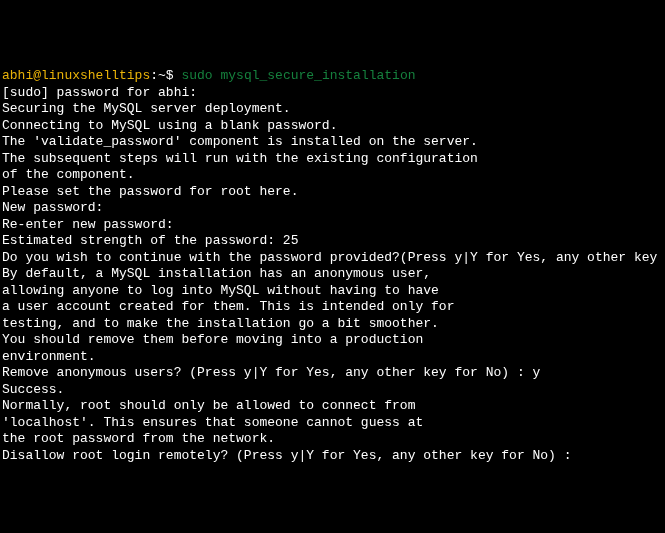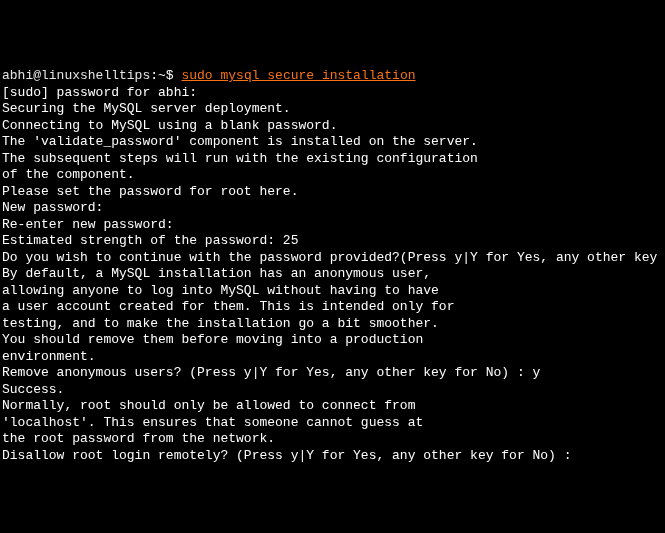--- a/index.html
+++ b/index.html
@@ -20,34 +20,33 @@
       white-space: pre;
     }
     .terminal {
       width: 100%;
       height: 100%;
     }
     .line {
       display: block;
     }
     .prompt-user {
-      color: #e5e5e5;
+      color: #eab308;
     }
     .prompt-sep {
       color: #ffffff;
     }
     .prompt-path {
       color: #ffffff;
     }
     .prompt-sym {
       color: #ffffff;
     }
     .command {
-      color: #f97316;
-      text-decoration: underline;
+      color: #15803d;
     }
   </style>
 </head>
 <body>
 
 
 
 <div class="terminal"><span class="line"><span class="prompt-user">abhi@linuxshelltips</span><span class="prompt-sep">:</span><span class="prompt-path">~</span><span class="prompt-sym">$ </span><span class="command">sudo mysql_secure_installation</span></span><span class="line">[sudo] password for abhi:</span><span class="line"></span><span class="line">Securing the MySQL server deployment.</span><span class="line"></span><span class="line">Connecting to MySQL using a blank password.</span><span class="line">The 'validate_password' component is installed on the server.</span><span class="line">The subsequent steps will run with the existing configuration</span><span class="line">of the component.</span><span class="line">Please set the password for root here.</span><span class="line"></span><span class="line">New password:</span><span class="line"></span><span class="line">Re-enter new password:</span><span class="line"></span><span class="line">Estimated strength of the password: 25</span><span class="line">Do you wish to continue with the password provided?(Press y|Y for Yes, any other key</span><span class="line">By default, a MySQL installation has an anonymous user,</span><span class="line">allowing anyone to log into MySQL without having to have</span><span class="line">a user account created for them. This is intended only for</span><span class="line">testing, and to make the installation go a bit smoother.</span><span class="line">You should remove them before moving into a production</span><span class="line">environment.</span><span class="line"></span><span class="line">Remove anonymous users? (Press y|Y for Yes, any other key for No) : y</span><span class="line">Success.</span><span class="line"></span><span class="line"></span><span class="line">Normally, root should only be allowed to connect from</span><span class="line">'localhost'. This ensures that someone cannot guess at</span><span class="line">the root password from the network.</span><span class="line"></span><span class="line">Disallow root login remotely? (Press y|Y for Yes, any other key for No) :</span></div>
 
 

